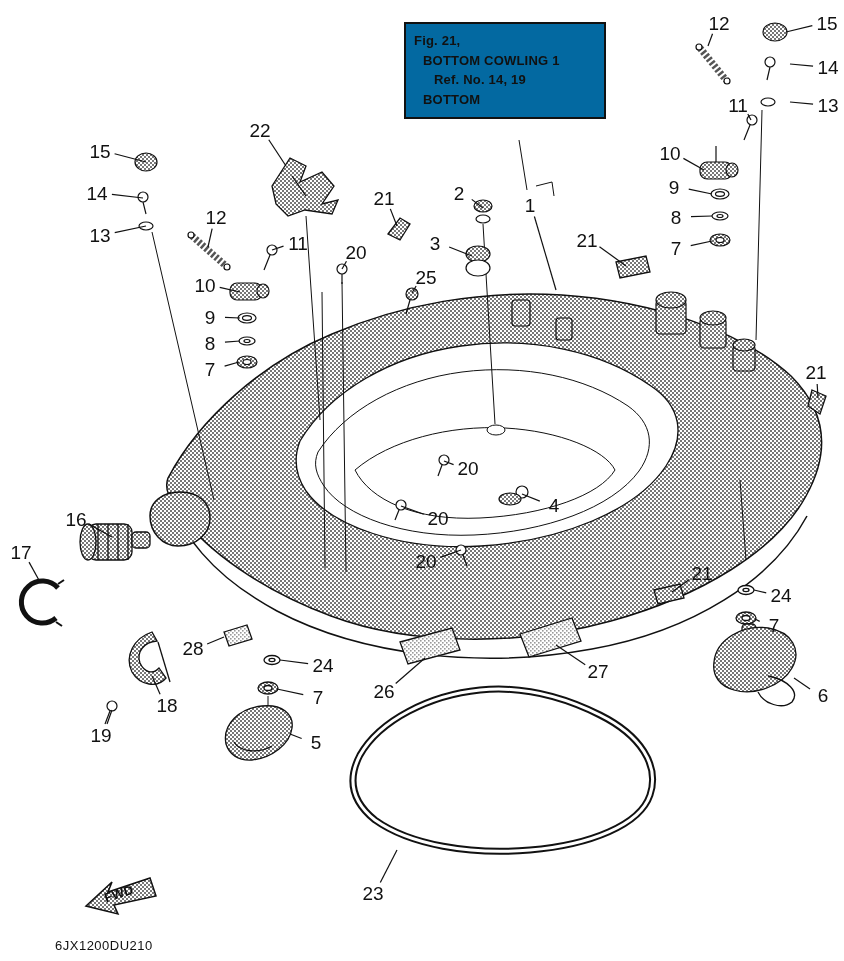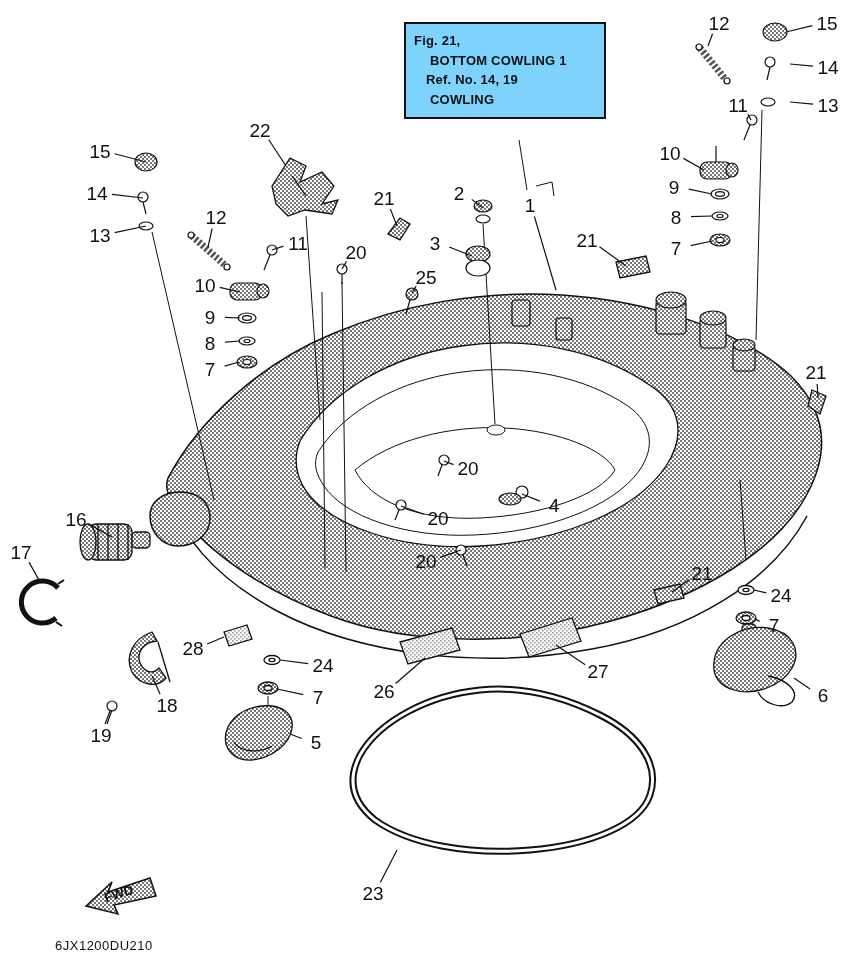--- a/index.html
+++ b/index.html
@@ -3,25 +3,25 @@
 <meta charset="utf-8">
 <style>
   html,body{margin:0;padding:0;background:#e8e8e8;}
   .stage{
     position:relative;width:844px;height:961px;background:#ffffff;
     overflow:hidden;font-family:"Liberation Sans",sans-serif;color:#111;
   }
   .stage svg{position:absolute;left:0;top:0;}
   .title-box{
     position:absolute;left:404px;top:22px;width:182px;
-    border:2px solid #111;background:#7dd3fc;padding:7px 8px 8px 8px;
+    border:2px solid #111;background:#0369a1;padding:7px 8px 8px 8px;
     font-weight:bold;font-size:13px;line-height:1.5;letter-spacing:.2px;
   }
-  .title-box .i1{margin-left:16px;}
-  .title-box .i2{margin-left:12px;}
+  .title-box .i1{margin-left:9px;}
+  .title-box .i2{margin-left:20px;}
   .figure-code{
     position:absolute;left:55px;top:938px;font-size:13px;letter-spacing:.5px;
   }
   #callout-labels text{
     font-family:"Liberation Sans",sans-serif;font-size:19px;fill:#111;
     text-anchor:middle;
   }
   #leader-lines line{stroke:#111;stroke-width:1.2;}
 </style>
 </head>
@@ -360,18 +360,18 @@
         <text x="384" y="698">26</text>
         <text x="598" y="678">27</text>
         <text x="373" y="900">23</text>
       </g>
 </svg>
 
 <div class="title-box">
   <div>Fig. 21,</div>
   <div class="i1">BOTTOM COWLING 1</div>
   <div class="i2">Ref. No. 14, 19</div>
-  <div class="i1">COWLING</div>
+  <div class="i1">BOTTOM</div>
 </div>
 
 <div class="figure-code">6JX1200DU210</div>
 
 </div>
 
 </body></html>

